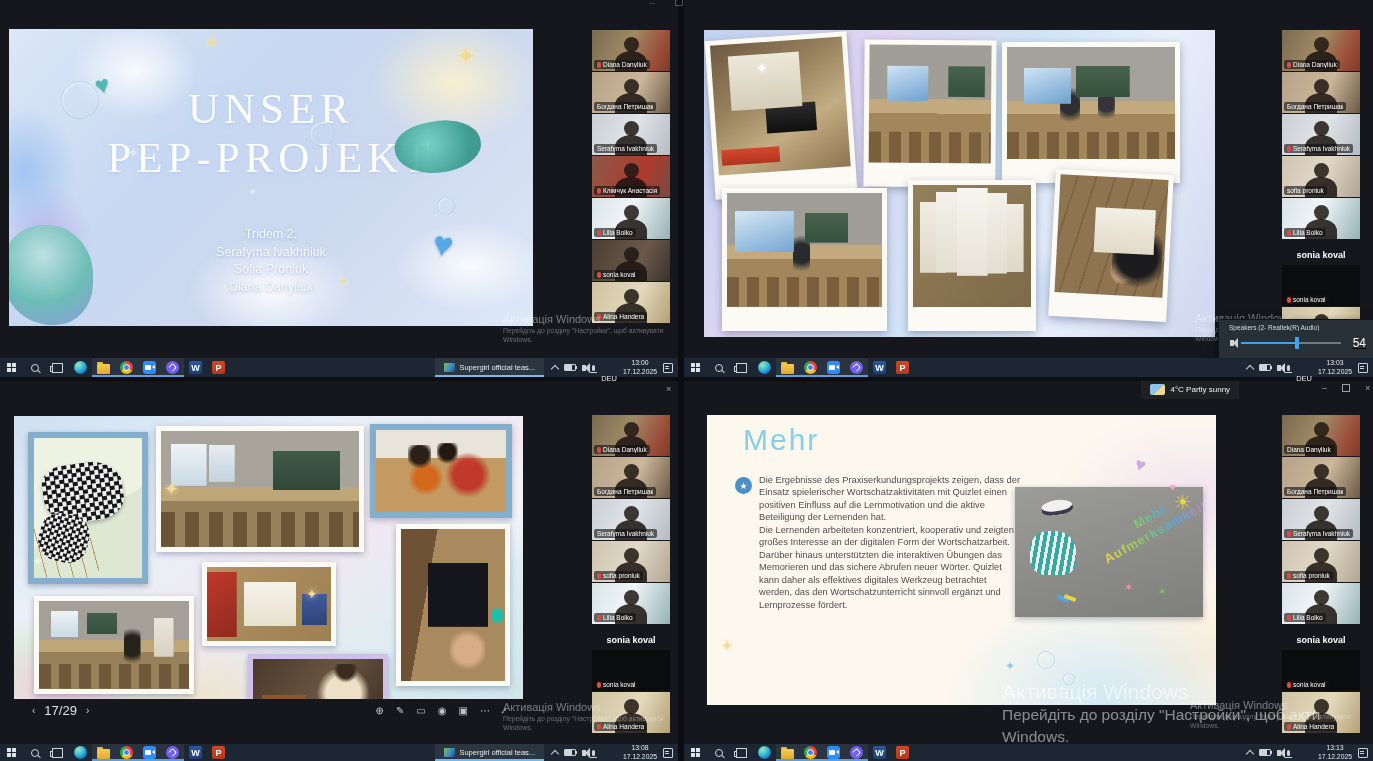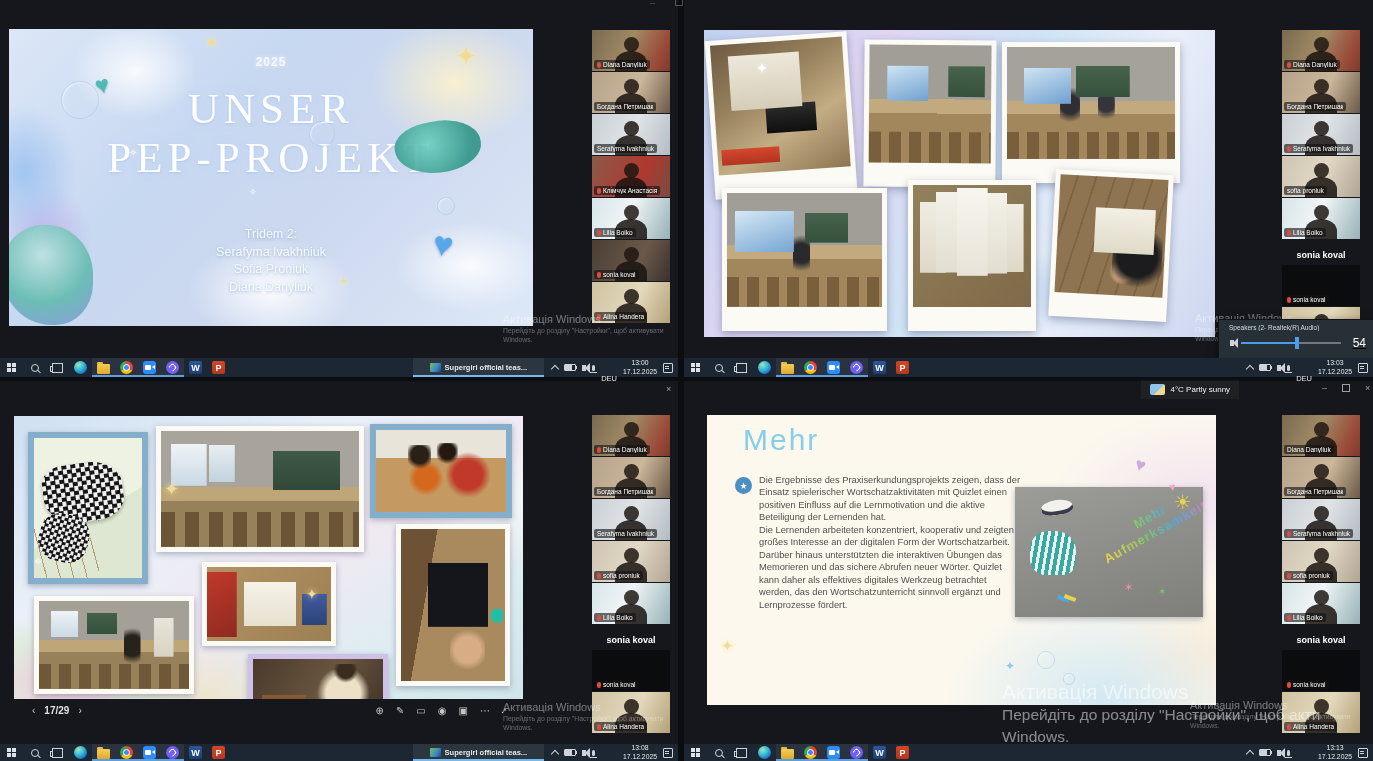--- a/index.html
+++ b/index.html
@@ -194,21 +194,21 @@
   
   .wm{position:absolute;z-index:25;pointer-events:none;}
   .wm .t{font-size:11px;color:rgba(255,255,255,.42);line-height:1.25;}
   .wm .s{font-size:6.8px;color:rgba(255,255,255,.34);line-height:1.3;}
   .wm-big .bt{font-size:21px;color:rgba(255,255,255,.55);}
   .wm-big .bs{font-size:15.5px;color:rgba(255,255,255,.5);line-height:1.45;}
 
   
   .viewbar{position:absolute;left:14px;top:321px;width:509px;height:17px;display:flex;align-items:center;z-index:5;}
   .vnav{display:flex;align-items:center;gap:9px;margin-left:18px;color:#cfcfcf;}
-  .vnav .pg{font-size:10px;color:#e0e0e0;font-weight:bold;}
+  .vnav .pg{font-size:13px;color:#e0e0e0;}
   .vnav .ch{font-size:10px;line-height:1;}
   .vtools{margin-left:auto;display:flex;align-items:center;gap:12px;margin-right:16px;color:#c6c6c6;font-size:10px;}
   .vtools .rot45{display:inline-block;transform:rotate(45deg);}
 
   
   .winctl{position:absolute;display:flex;align-items:center;gap:15px;color:#9aa0a6;font-size:9px;z-index:26;}
   .wbox{width:6px;height:6px;border:1px solid #9aa0a6;display:inline-block;}
   .topctl{position:absolute;left:650px;top:-2px;display:flex;gap:20px;color:rgba(255,255,255,.28);font-size:9px;z-index:26;}
 
   
@@ -250,22 +250,22 @@
   .ic-zoomapp::before{content:"";position:absolute;left:2px;top:4px;width:6px;height:5px;background:#fff;border-radius:1px;}
   .ic-zoomapp::after{content:"";position:absolute;left:9px;top:4px;border:2.5px solid transparent;border-right:3px solid #fff;border-left:none;}
   .ic-viber{border-radius:50%;background:#7360f2;position:relative;}
   .ic-viber::after{content:"";position:absolute;left:3px;top:3px;width:5px;height:5px;border:1.5px solid #fff;
     border-radius:50%;border-left-color:transparent;transform:rotate(-45deg);}
   .ic-word,.ic-ppt{border-radius:2px;color:#fff;font-size:9px;font-weight:bold;display:flex;align-items:center;justify-content:center;}
   .ic-word{background:linear-gradient(#2b579a,#1e3f73);}
   .ic-word::after{content:"W";}
   .ic-ppt{background:linear-gradient(#d24726,#b7371d);}
   .ic-ppt::after{content:"P";}
-  .tb-window{display:flex;align-items:center;gap:4px;height:100%;padding:0 17px;background:rgba(255,255,255,.07);
-    box-shadow:inset 0 -2px 0 #76b9ed;max-width:112px;font-weight:bold;}
+  .tb-window{display:flex;align-items:center;gap:4px;height:100%;padding:0 9px;background:rgba(255,255,255,.07);
+    box-shadow:inset 0 -2px 0 #76b9ed;max-width:112px;}
   .ic-thumb{width:11px;height:9px;border-radius:1px;background:linear-gradient(120deg,#7ac05a,#3a86c8 60%,#184a78);flex:0 0 auto;}
   .tb-window span{color:#e9e9e9;font-size:7.5px;white-space:nowrap;overflow:hidden;text-overflow:ellipsis;}
   .tb-weather{display:flex;align-items:center;gap:5px;height:100%;padding:0 9px;background:rgba(255,255,255,.04);margin-top:44px;}
   .ic-weather{width:15px;height:11px;border-radius:2px;background:linear-gradient(135deg,#8ec4ec 0 55%,#f0d890 55%);}
   .tb-weather span{color:#f0f0f0;font-size:8px;white-space:nowrap;}
   .tray{display:flex;align-items:center;gap:6px;height:100%;padding:0 5px 0 8px;}
   .chev{width:5px;height:5px;border-left:1px solid #cfd3d8;border-top:1px solid #cfd3d8;transform:rotate(45deg);margin-top:2px;}
   .ic-bat{width:10px;height:5px;border:1px solid #cfd3d8;border-radius:1px;position:relative;
     background:linear-gradient(90deg,#cfd3d8 0 70%,rgba(0,0,0,0) 70%);}
   .ic-bat::after{content:"";position:absolute;right:-2px;top:1px;width:1px;height:3px;background:#cfd3d8;}
@@ -276,21 +276,20 @@
   .ic-note{width:8px;height:8px;border:1px solid #cfd3d8;border-radius:1px;position:relative;}
   .ic-note::after{content:"";position:absolute;left:1px;top:2px;width:4px;height:1px;background:#cfd3d8;box-shadow:0 2px 0 #cfd3d8;}
 </style>
 </head>
 <body>
 
 <div id="stage">
 
   <div class="quad" id="q1">
     <div class="slide" id="slide1">
-      <div class="s1-year">2025</div>
       <div class="s1-title">UNSER
 PEP-PROJEKT</div>
       <div class="s1-credits">Tridem 2:
 Serafyma Ivakhniuk
 Sofia Proniuk
 Diana Danyliuk</div>
       <span class="deco sparkle" style="left:196px;top:4px;font-size:16px;">✦</span>
       <span class="deco sparkle" style="left:446px;top:12px;font-size:26px;">✦</span>
       <span class="deco sparkle" style="left:38px;top:252px;font-size:14px;">✦</span>
       <span class="deco sparkle" style="left:330px;top:246px;font-size:11px;">✦</span>

